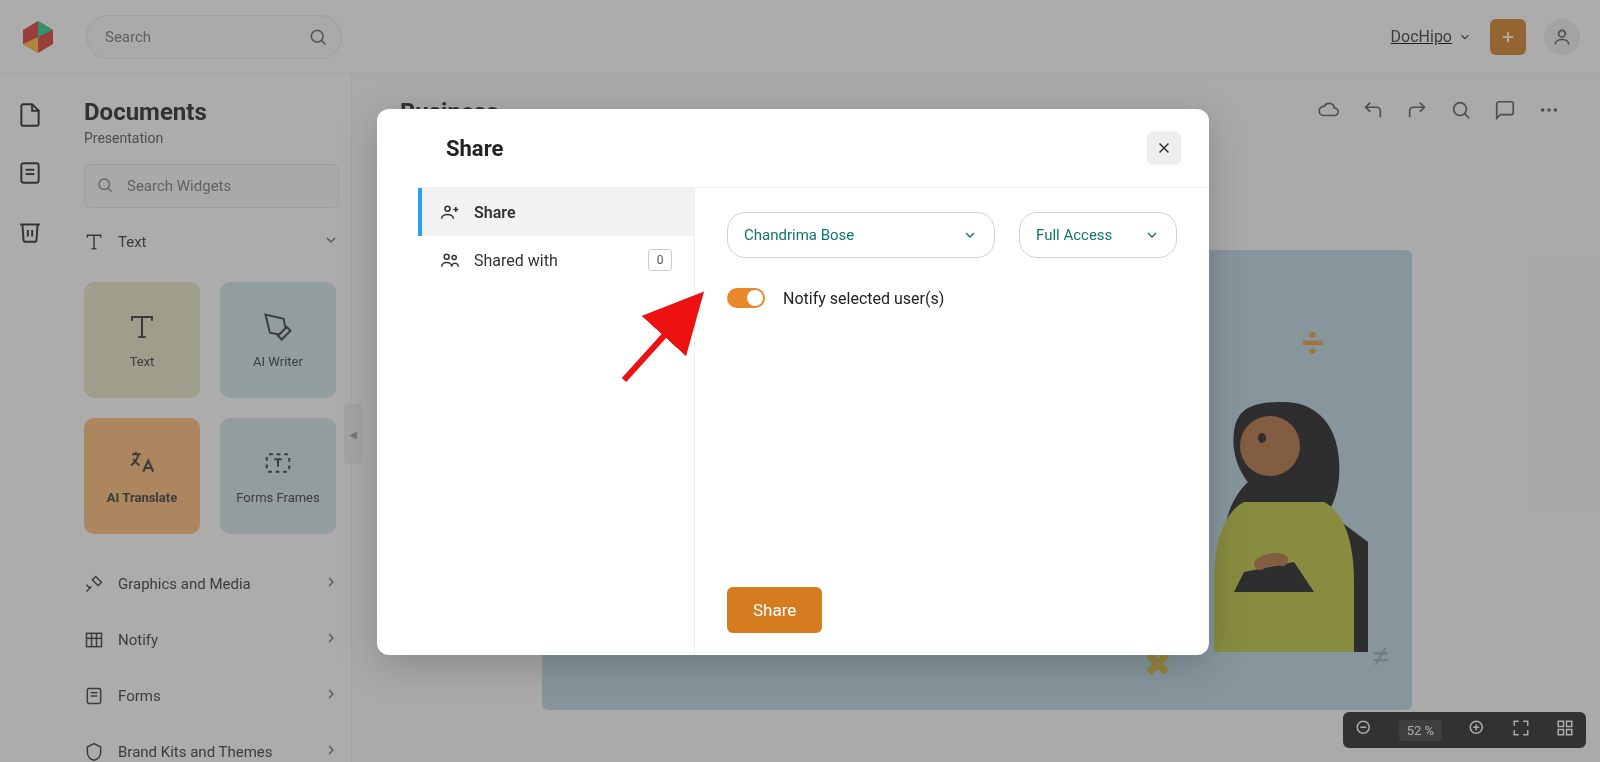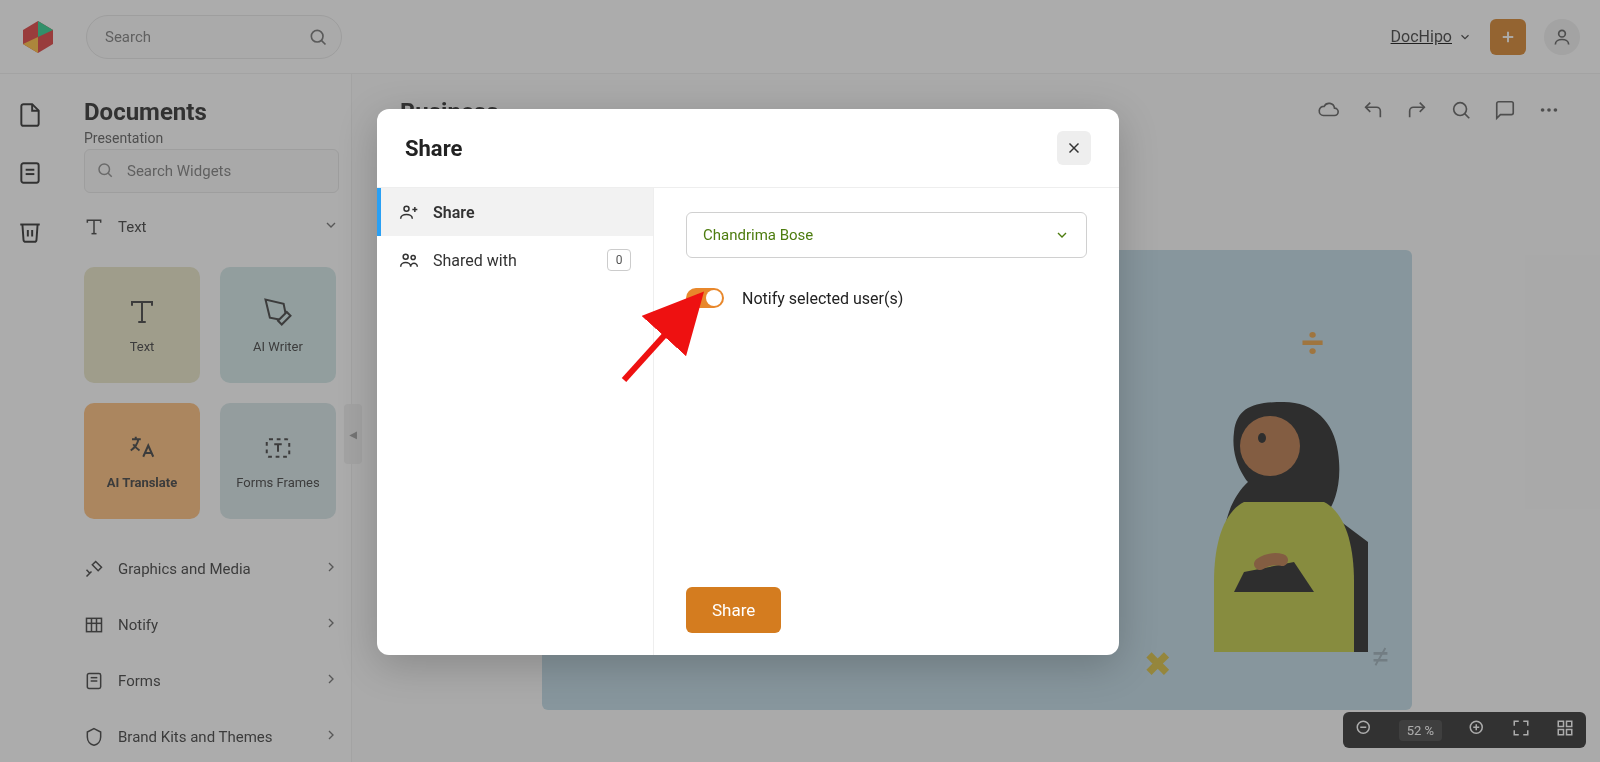--- a/index.html
+++ b/index.html
@@ -14,21 +14,21 @@
     .add-btn { width:36px; height:36px; border-radius:6px; background:#d47c1f; color:#fff; display:flex; align-items:center; justify-content:center; cursor:pointer; }
     .avatar-btn { width:36px; height:36px; border-radius:50%; background:#eee; display:flex; align-items:center; justify-content:center; color:#555; cursor:pointer; }
 
     .main { display:flex; height:688px; }
     .rail { width:60px; display:flex; flex-direction:column; align-items:center; gap:28px; padding-top:28px; }
     .rail-item { color:#222; cursor:pointer; }
 
     .sidebar { width:292px; padding:24px 12px 0 24px; border-right:1px solid #eee; }
     .side-title { font-size:24px; font-weight:700; color:#222; }
     .side-sub { font-size:14px; color:#555; margin-top:4px; }
-    .widget-search { margin-top:3px; position:relative; }
+    .widget-search { margin-top:18px; position:relative; }
     .widget-search input { width:100%; height:44px; border:1px solid #e5e5e5; border-radius:6px; padding-left:42px; font-size:15px; background:#fafafa; }
     .widget-search .ic { position:absolute; left:12px; top:12px; color:#888; }
     .section-row { display:flex; align-items:center; justify-content:space-between; height:44px; margin-top:12px; cursor:pointer; }
     .section-left { display:flex; align-items:center; gap:14px; color:#333; font-size:15px; }
     .chev { color:#666; }
 
     .cards { display:flex; gap:20px; margin-top:18px; }
     .card { width:116px; height:116px; border-radius:10px; display:flex; flex-direction:column; align-items:center; justify-content:center; gap:12px; font-size:13px; color:#333; cursor:pointer; }
     .c1 { background:#e7e3c3; } .c2 { background:#cfe6e6; } .c3 { background:#fdba74;font-weight:bold; } .c4 { background:#d4e4e6; }
     .cards2 { display:flex; gap:20px; margin-top:20px; }
@@ -46,33 +46,33 @@
     .canvas-frame { position:absolute; left:190px; top:176px; width:870px; height:460px; background:#bcd8e4; border-radius:6px; overflow:hidden; }
     .divide-ic-a { position:absolute; right:88px; top:70px; color:#e89b3a; font-size:40px; font-weight:bold; }
     .divide-ic-b { position:absolute; right:240px; bottom:26px; color:#d5ba34; font-size:34px; }
     .divide-ic-c { position:absolute; right:22px; bottom:34px; color:#96a9b4; font-size:34px; }
 
     .zoom-bar { position:absolute; right:14px; bottom:14px; height:36px; background:#222; border-radius:6px; display:flex; align-items:center; gap:26px; padding:0 12px; color:#fff; }
     .zoom-val { background:#3a3a3a; border-radius:4px; padding:3px 8px; font-size:13px; }
 
     
     .overlay { position:absolute; inset:0; background:rgba(70,70,70,.45); }
-    .modal { position:absolute; left:377px; top:109px; width:742px; height:546px; background:#fff; border-radius:12px; box-shadow:0 10px 40px rgba(0,0,0,.2); display:flex; flex-direction:column; }
+    .modal { position:absolute; left:377px; top:109px; width:832px; height:546px; background:#fff; border-radius:12px; box-shadow:0 10px 40px rgba(0,0,0,.2); display:flex; flex-direction:column;padding-left:41px; }
     .modal-head { display:flex; align-items:center; justify-content:space-between; padding:22px 28px; border-bottom:1px solid #eee; }
     .modal-title { font-size:22px; font-weight:700; color:#222; }
     .close-btn { width:34px; height:34px; border-radius:6px; background:#eee; display:flex; align-items:center; justify-content:center; cursor:pointer; color:#333; }
     .modal-body { flex:1; display:flex; }
     .modal-nav { width:277px; border-right:1px solid #eee; position:relative; }
     .nav-item { height:48px; display:flex; align-items:center; gap:14px; padding:0 22px; font-size:16px; color:#333; cursor:pointer; position:relative; }
     .nav-item.active { background:#f2f2f2; font-weight:600; }
     .nav-item.active::before { content:""; position:absolute; left:0; top:0; bottom:0; width:4px; background:#2aa0f4; }
     .nav-badge { margin-left:auto; min-width:24px; height:22px; border:1px solid #ccc; border-radius:4px; font-size:12px; display:flex; align-items:center; justify-content:center; color:#555; }
     .modal-content { flex:1; padding:24px 32px; position:relative; }
     .row-selects { display:flex; gap:24px; }
-    .sel { height:46px; border:1px solid #d0d0d0; border-radius:6px; display:flex; align-items:center; justify-content:space-between; padding:0 16px; font-size:15px; color:#4d7c0f; background:#fff; cursor:pointer; }
+    .sel { height:46px; border:1px solid #d0d0d0; border-radius:18px; display:flex; align-items:center; justify-content:space-between; padding:0 16px; font-size:15px; color:#0f766e; background:#fff; cursor:pointer; }
     .sel.user { flex:1; } .sel.access { width:158px; }
     .notify-row { display:flex; align-items:center; gap:18px; margin-top:30px; }
     .toggle { width:38px; height:20px; border-radius:10px; background:#e8872b; position:relative; cursor:pointer; }
     .toggle::after { content:""; position:absolute; right:2px; top:2px; width:16px; height:16px; border-radius:50%; background:#fff; }
     .notify-label { font-size:16px; color:#222; }
     .share-btn { position:absolute; left:32px; bottom:22px; height:46px; padding:0 26px; background:#d47c1f; color:#fff; border:none; border-radius:6px; font-size:17px; cursor:pointer; }
 
     .arrow-annot { position:absolute; left:614px; top:270px; pointer-events:none; }
     .arrow-annot svg { overflow:visible; }
 
@@ -357,20 +357,26 @@
       </div>
     </div>
     <div class="modal-content">
       <div class="row-selects">
         <div class="sel user">
           <span>Chandrima Bose</span>
           <svg width="16" height="16" viewBox="0 0 24 24" fill="none" stroke="currentColor" stroke-width="2">
               <polyline points="6 9 12 15 18 9"></polyline>
             </svg>
         </div>
+        <div class="sel access">
+          <span>Full Access</span>
+          <svg width="16" height="16" viewBox="0 0 24 24" fill="none" stroke="currentColor" stroke-width="2">
+              <polyline points="6 9 12 15 18 9"></polyline>
+            </svg>
+        </div>
       </div>
       <div class="notify-row">
         <div class="toggle"></div>
         <div class="notify-label">Notify selected user(s)</div>
       </div>
       <button class="share-btn">Share</button>
     </div>
   </div>
 </div>
 

